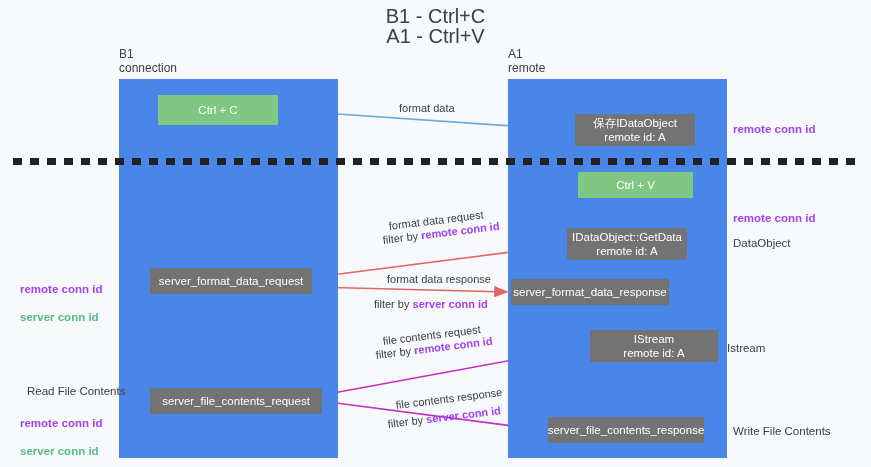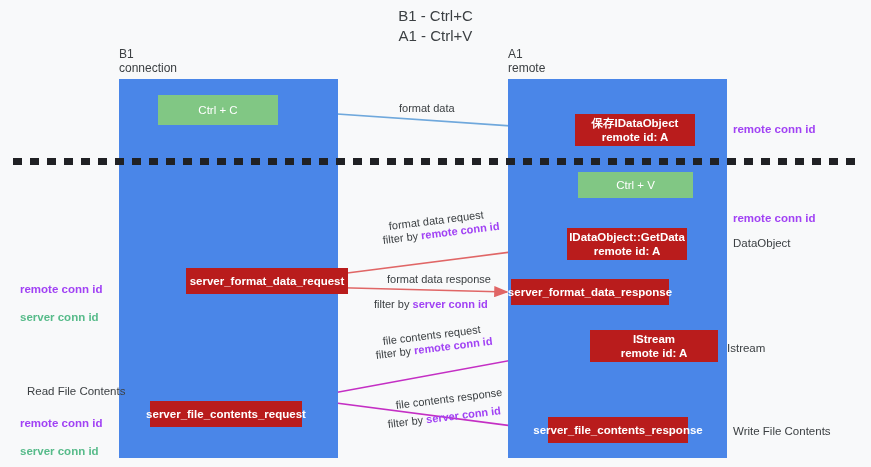--- a/index.html
+++ b/index.html
@@ -22,21 +22,21 @@
     width: 871px;
     height: 467px;
   }
   .abs { position: absolute; }
 
   
   #title {
     left: 0; top: 6px;
     width: 871px;
     text-align: center;
-    font-size: 15px;
+    font-size: 20px;
     line-height: 20px;
     color: #3c4043;
     white-space: pre-line;
   }
 
   
   .col-head {
     text-align: left;
     font-size: 12px;
     line-height: 14px;
@@ -74,31 +74,31 @@
     align-items: center;
     justify-content: center;
     text-align: center;
     font-size: 11.5px;
     line-height: 14px;
     color: #ffffff;
     white-space: pre-line;
     padding: 6px 4px;
   }
   .green { background: #81c784; }
-  .orange { background: #b91c1c; font-weight: bold; }
+  .orange { background: #737373; }
 
   #n-ctrlc   { left: 158px; top:  95px; width: 120px; height: 30px; }
   #n-save    { left: 575px; top: 114px; width: 120px; height: 32px; }
   #n-ctrlv   { left: 578px; top: 172px; width: 115px; height: 26px; }
   #n-getdata { left: 567px; top: 228px; width: 120px; height: 32px; }
-  #n-sfdreq  { left: 150px; top: 268px; width: 162px; height: 26px; margin-left: 36px; }
+  #n-sfdreq  { left: 150px; top: 268px; width: 162px; height: 26px; }
   #n-sfdres  { left: 511px; top: 279px; width: 158px; height: 26px; }
   #n-istream { left: 590px; top: 330px; width: 128px; height: 32px; }
-  #n-sfcreq  { left: 150px; top: 401px; width: 152px; height: 26px; }
-  #n-sfcres  { left: 548px; top: 417px; width: 140px; height: 26px; }
+  #n-sfcreq  { left: 150px; top: 388px; width: 172px; height: 26px; }
+  #n-sfcres  { left: 548px; top: 417px; width: 156px; height: 26px; }
 
   
   .annot {
     font-size: 11.5px;
     line-height: 14px;
     white-space: pre-line;
   }
   .purple { color: #a142f4; font-weight: bold; }
   .green-t { color: #57bb8a; font-weight: bold; }
   .plain  { color: #3c4043; font-weight: normal; }

